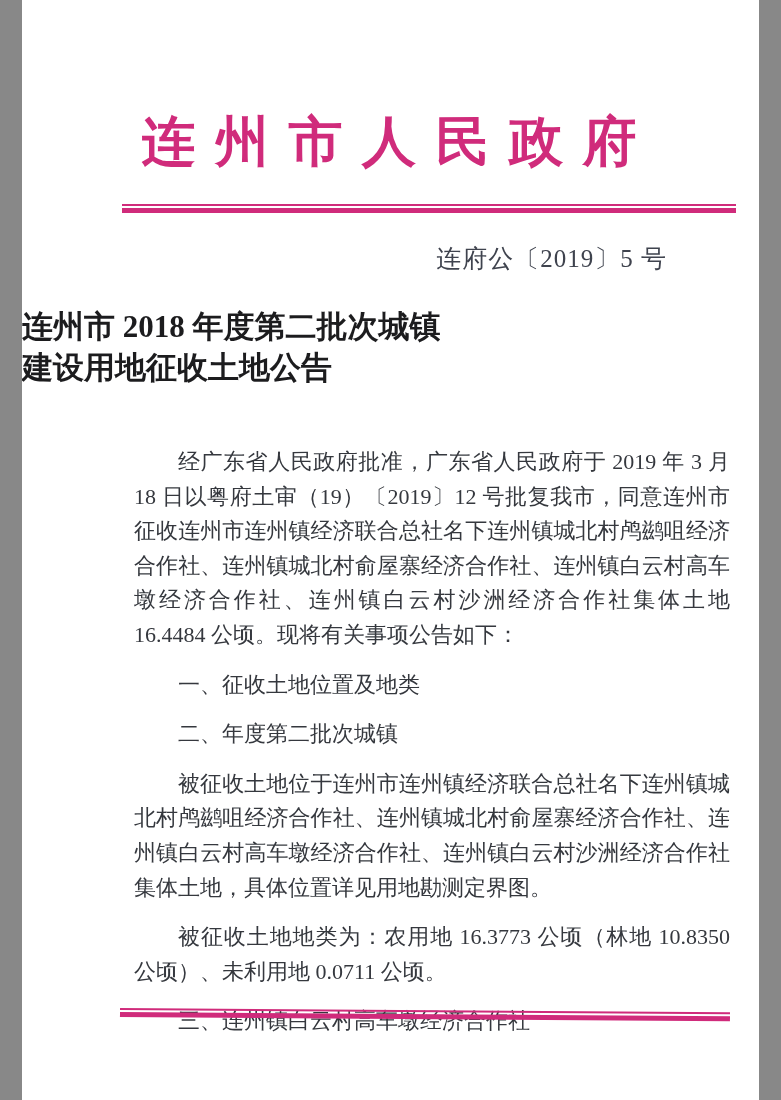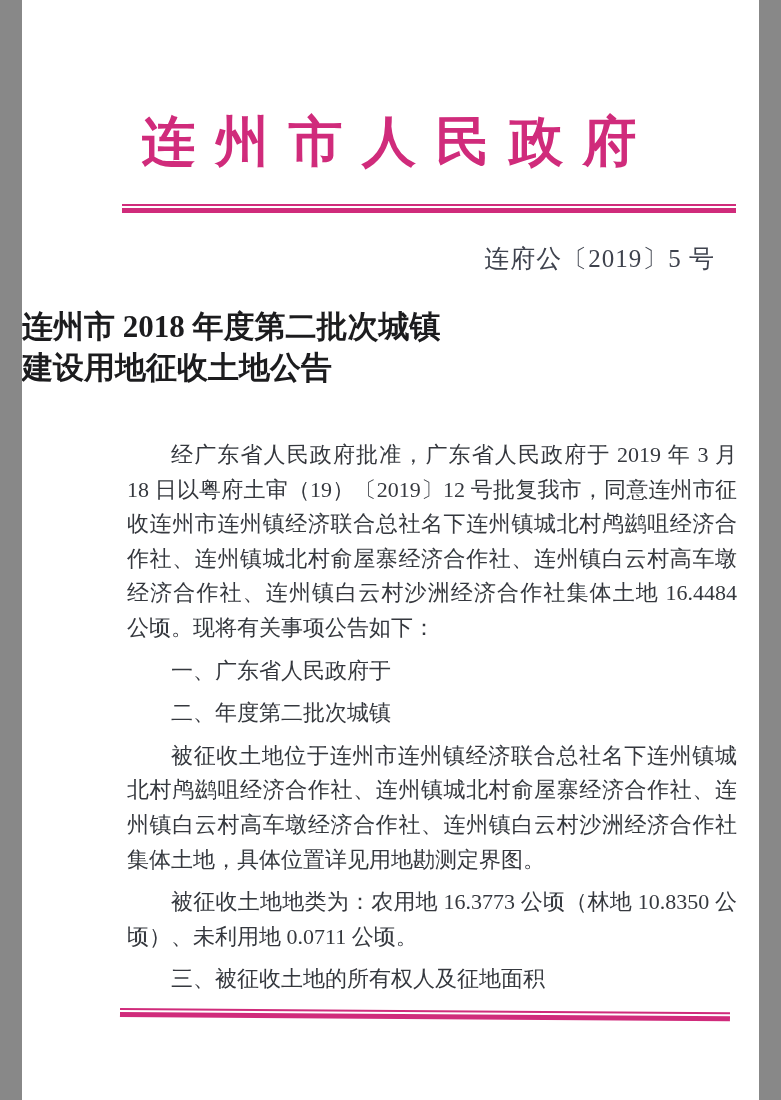--- a/index.html
+++ b/index.html
@@ -43,21 +43,21 @@
     width: 610px;
     transform: rotate(0.4deg);
     transform-origin: left center;
   }
   
   .doc-number {
     position: absolute;
     top: 242px;
     left: 0;
     width: 100%;
-    padding-right: 44px;
+    padding-right: 92px;
     text-align: right;
     font-size: 25px;
     color: #3f434e;
     font-family: "Liberation Serif", "DejaVu Serif", serif;
     letter-spacing: 1px;
   }
   
   .notice-title {
     position: absolute;
     top: 306px;
@@ -76,21 +76,21 @@
     left: 97px;
     width: 626px;
     font-size: 22px;
     line-height: 34.6px;
     color: #35383e;
     font-family: "Liberation Serif", "DejaVu Serif", serif;
     text-align: justify;
   }
   .doc-body p {
     text-indent: 2em;
-    margin: 8px;
+    margin: 15px;
   }
 </style>
 </head>
 <body>
 
 <div class="page">
 
   <div class="gov-header">连 州 市 人 民 政 府</div>
 
   <div class="rule header-rule">
@@ -101,25 +101,25 @@
 
   <div class="doc-number">连府公〔2019〕5 号</div>
 
   <div class="notice-title">
     <div>连州市 2018 年度第二批次城镇</div>
     <div>建设用地征收土地公告</div>
   </div>
 
   <div class="doc-body">
     <p>经广东省人民政府批准，广东省人民政府于 2019 年 3 月 18 日以粤府土审（19）〔2019〕12 号批复我市，同意连州市征收连州市连州镇经济联合总社名下连州镇城北村鸬鹚咀经济合作社、连州镇城北村俞屋寨经济合作社、连州镇白云村高车墩经济合作社、连州镇白云村沙洲经济合作社集体土地 16.4484 公顷。现将有关事项公告如下：</p>
-    <p>一、广东省人民政府于</p>
+    <p>一、征收土地位置及地类</p>
     <p>二、年度第二批次城镇</p>
     <p>被征收土地位于连州市连州镇经济联合总社名下连州镇城北村鸬鹚咀经济合作社、连州镇城北村俞屋寨经济合作社、连州镇白云村高车墩经济合作社、连州镇白云村沙洲经济合作社集体土地，具体位置详见用地勘测定界图。</p>
     <p>被征收土地地类为：农用地 16.3773 公顷（林地 10.8350 公顷）、未利用地 0.0711 公顷。</p>
-    <p>三、被征收土地的所有权人及征地面积</p>
+    <p>三、连州镇白云村高车墩经济合作社</p>
   </div>
 
   <div class="rule footer-rule">
     <div class="thin"></div>
     <div class="gap"></div>
     <div class="thick"></div>
   </div>
 
 </div>
 

